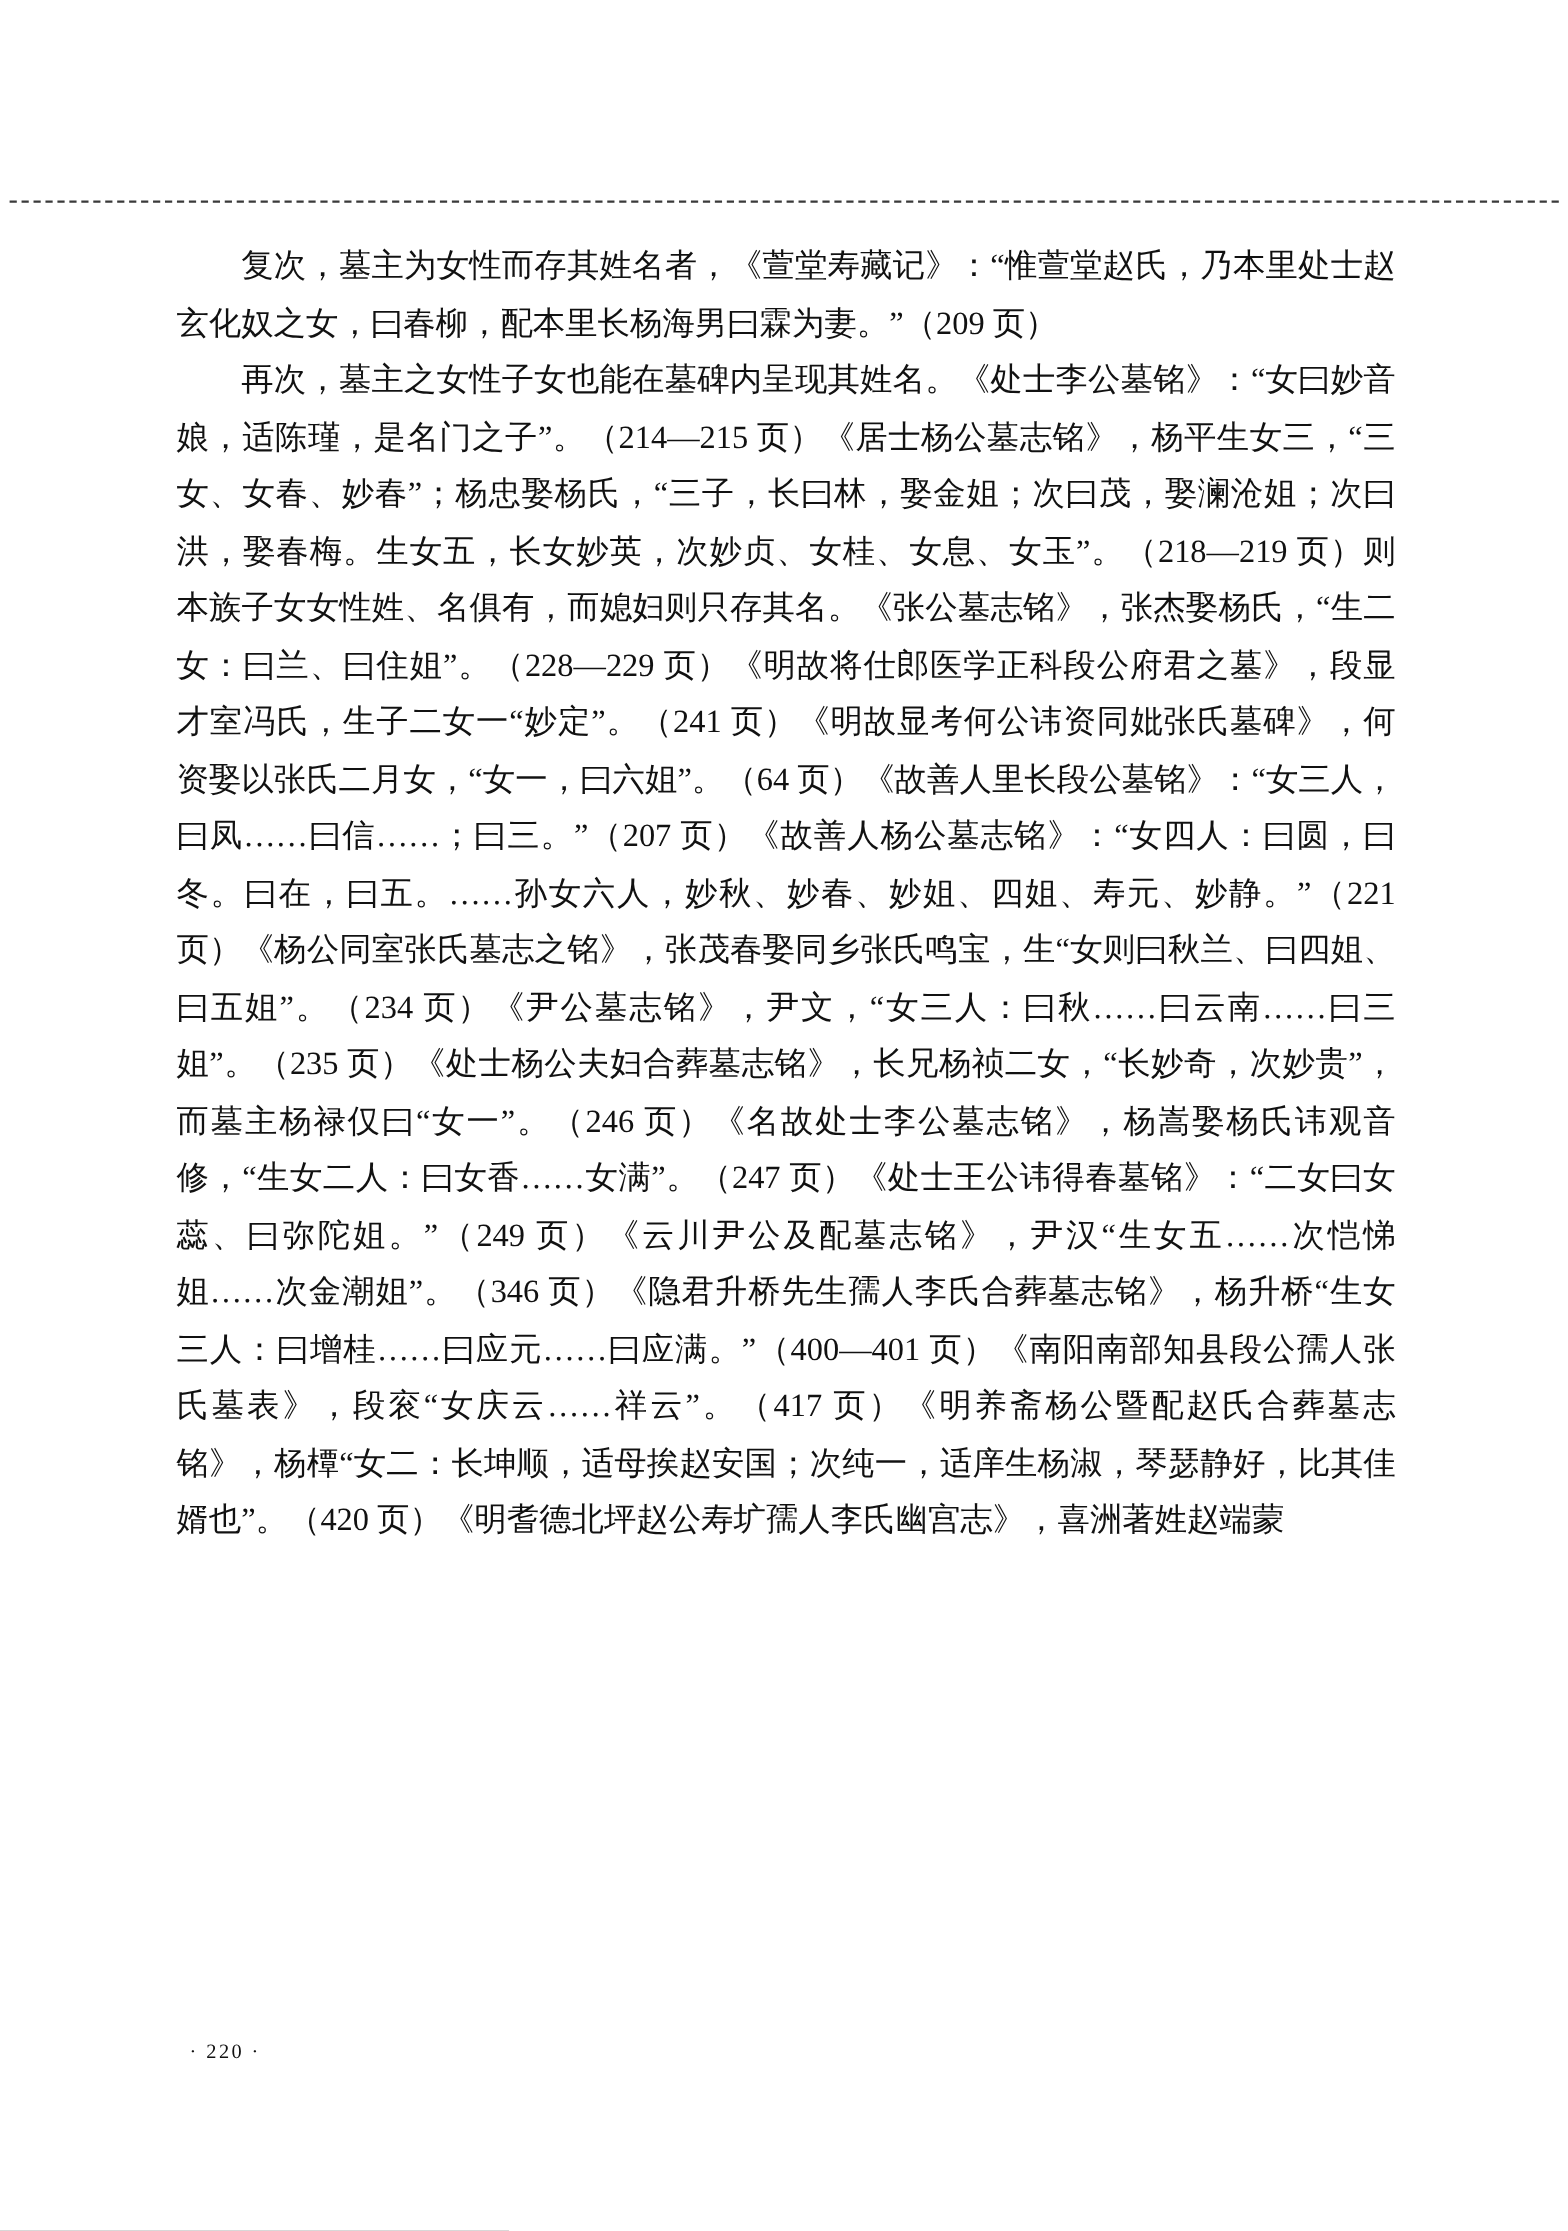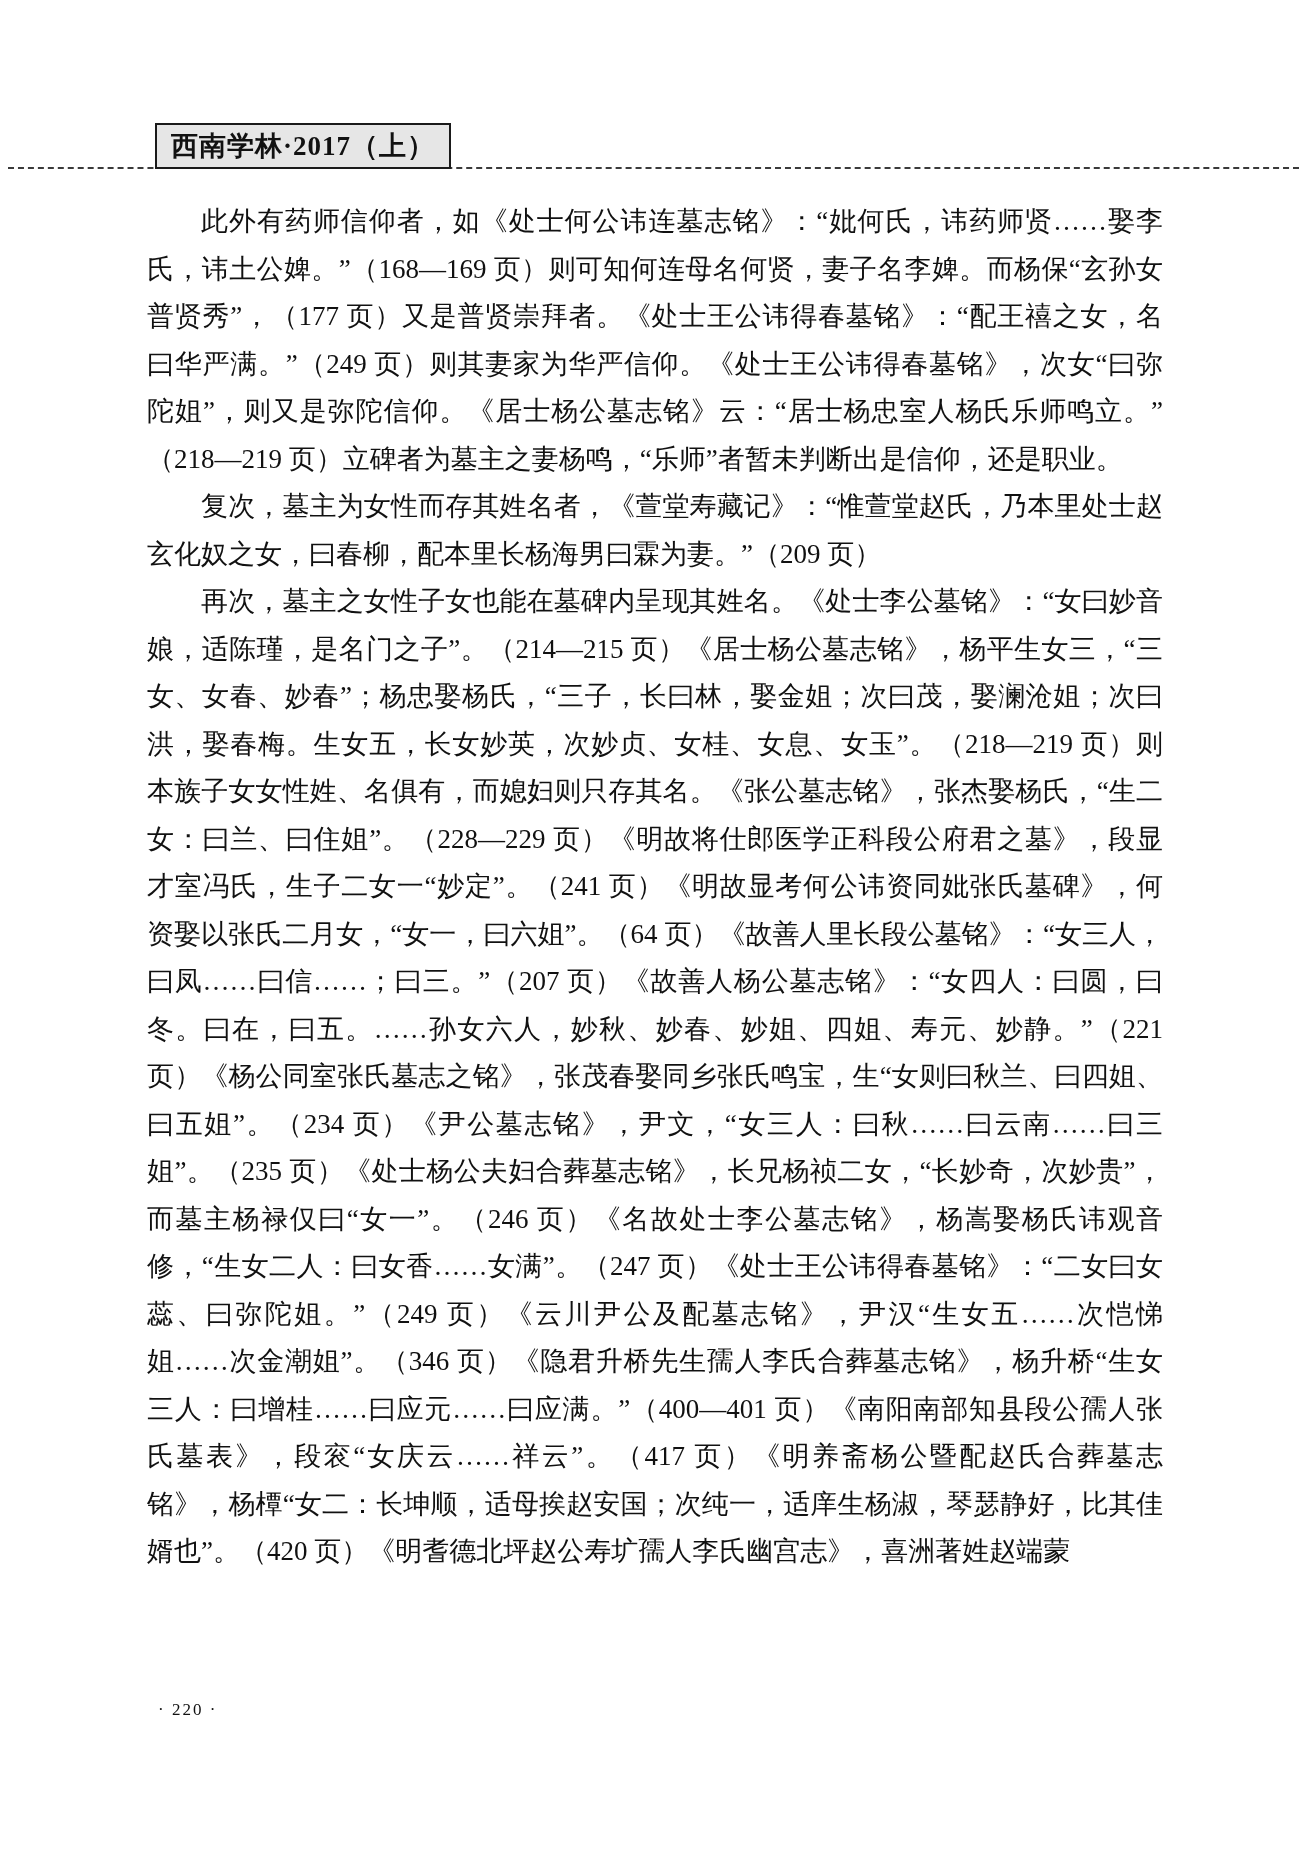--- a/index.html
+++ b/index.html
@@ -55,25 +55,21 @@
     letter-spacing:2px;
   }
 </style>
 </head>
 <body>
 
 <div class="page">
 
   <div class="header-rule"></div>
 
-  <div class="journal-title-box">
-    <span class="journal-title">西南学林·2017（上）</span>
-  </div>
 
   <div class="content">
-    <p>此外有药师信仰者，如《处士何公讳连墓志铭》：“妣何氏，讳药师贤……娶李氏，讳土公婢。”（168—169 页）则可知何连母名何贤，妻子名李婢。而杨保“玄孙女普贤秀”，（177 页）又是普贤崇拜者。《处士王公讳得春墓铭》：“配王禧之女，名曰华严满。”（249 页）则其妻家为华严信仰。《处士王公讳得春墓铭》，次女“曰弥陀姐”，则又是弥陀信仰。《居士杨公墓志铭》云：“居士杨忠室人杨氏乐师鸣立。”（218—219 页）立碑者为墓主之妻杨鸣，“乐师”者暂未判断出是信仰，还是职业。</p>
     <p>复次，墓主为女性而存其姓名者，《萱堂寿藏记》：“惟萱堂赵氏，乃本里处士赵玄化奴之女，曰春柳，配本里长杨海男曰霖为妻。”（209 页）</p>
     <p>再次，墓主之女性子女也能在墓碑内呈现其姓名。《处士李公墓铭》：“女曰妙音娘，适陈瑾，是名门之子”。（214—215 页）《居士杨公墓志铭》，杨平生女三，“三女、女春、妙春”；杨忠娶杨氏，“三子，长曰林，娶金姐；次曰茂，娶澜沧姐；次曰洪，娶春梅。生女五，长女妙英，次妙贞、女桂、女息、女玉”。（218—219 页）则本族子女女性姓、名俱有，而媳妇则只存其名。《张公墓志铭》，张杰娶杨氏，“生二女：曰兰、曰住姐”。（228—229 页）《明故将仕郎医学正科段公府君之墓》，段显才室冯氏，生子二女一“妙定”。（241 页）《明故显考何公讳资同妣张氏墓碑》，何资娶以张氏二月女，“女一，曰六姐”。（64 页）《故善人里长段公墓铭》：“女三人，曰凤……曰信……；曰三。”（207 页）《故善人杨公墓志铭》：“女四人：曰圆，曰冬。曰在，曰五。……孙女六人，妙秋、妙春、妙姐、四姐、寿元、妙静。”（221 页）《杨公同室张氏墓志之铭》，张茂春娶同乡张氏鸣宝，生“女则曰秋兰、曰四姐、曰五姐”。（234 页）《尹公墓志铭》，尹文，“女三人：曰秋……曰云南……曰三姐”。（235 页）《处士杨公夫妇合葬墓志铭》，长兄杨祯二女，“长妙奇，次妙贵”，而墓主杨禄仅曰“女一”。（246 页）《名故处士李公墓志铭》，杨嵩娶杨氏讳观音修，“生女二人：曰女香……女满”。（247 页）《处士王公讳得春墓铭》：“二女曰女蕊、曰弥陀姐。”（249 页）《云川尹公及配墓志铭》，尹汉“生女五……次恺悌姐……次金潮姐”。（346 页）《隐君升桥先生孺人李氏合葬墓志铭》，杨升桥“生女三人：曰增桂……曰应元……曰应满。”（400—401 页）《南阳南部知县段公孺人张氏墓表》，段衮“女庆云……祥云”。（417 页）《明养斋杨公暨配赵氏合葬墓志铭》，杨橝“女二：长坤顺，适母挨赵安国；次纯一，适庠生杨淑，琴瑟静好，比其佳婿也”。（420 页）《明耆德北坪赵公寿圹孺人李氏幽宫志》，喜洲著姓赵端蒙</p>
   </div>
 
   <div class="page-number">· 220 ·</div>
 
 </div>
 
 </body></html>

